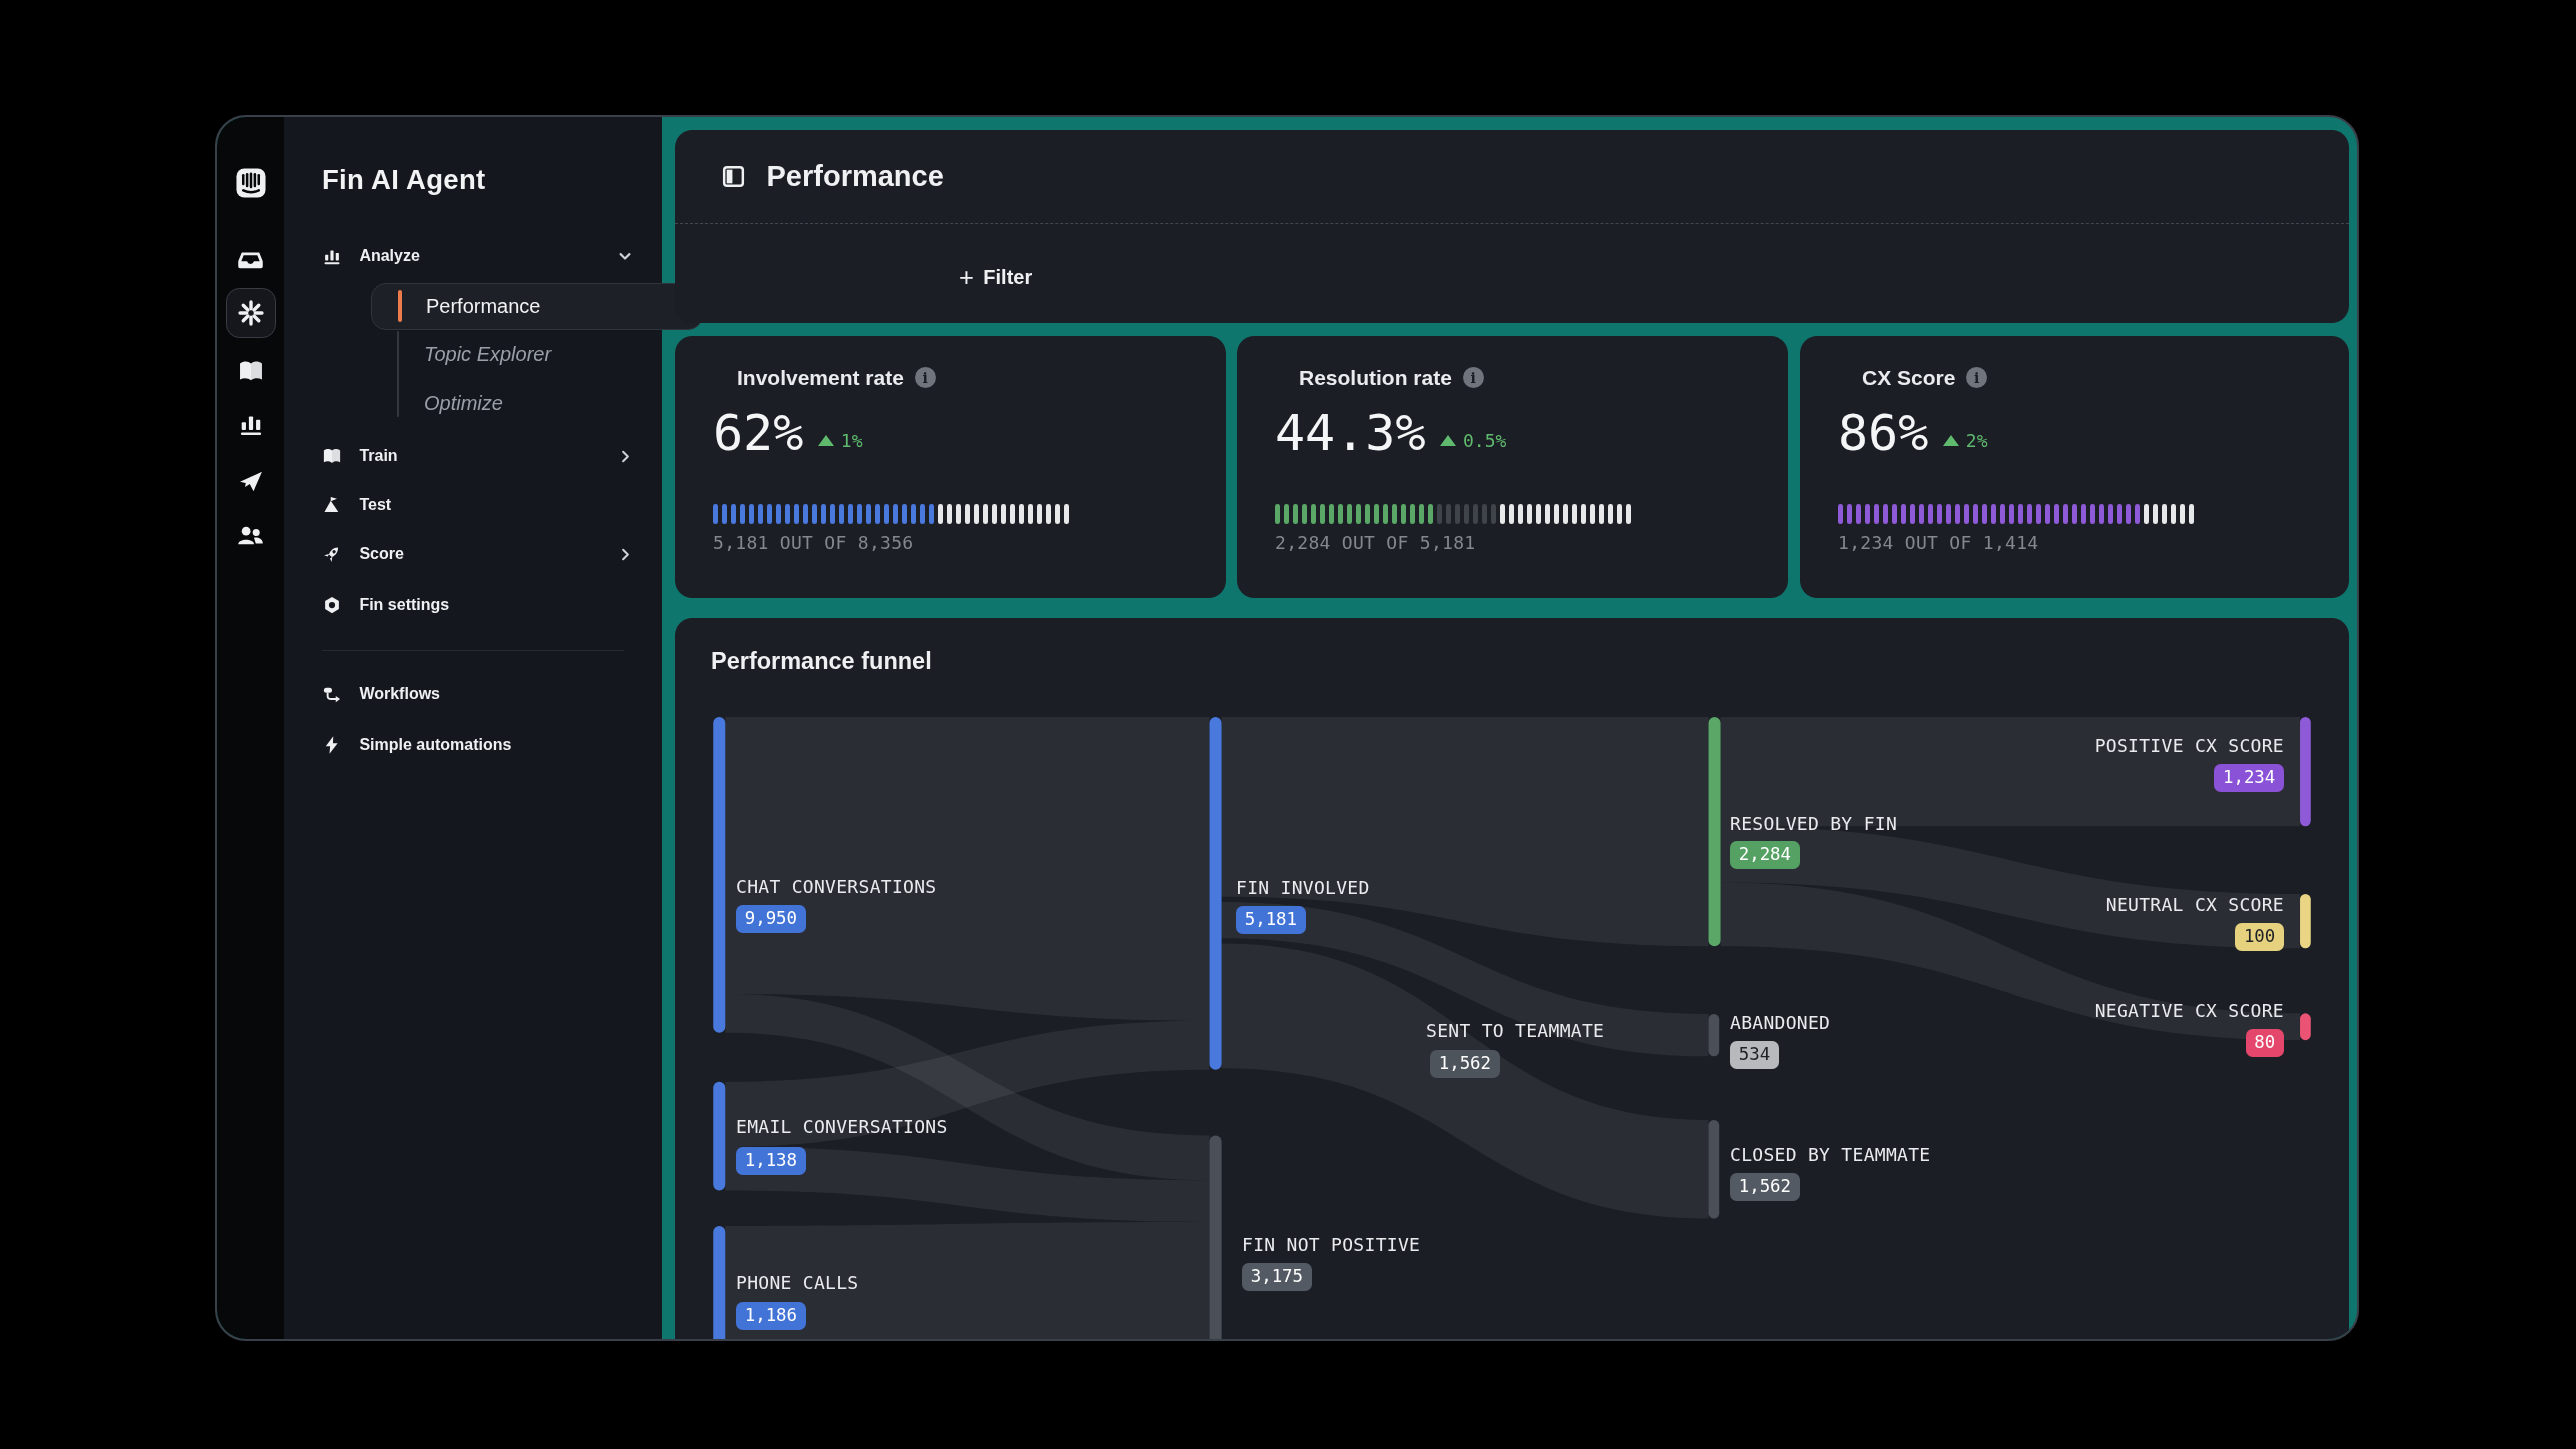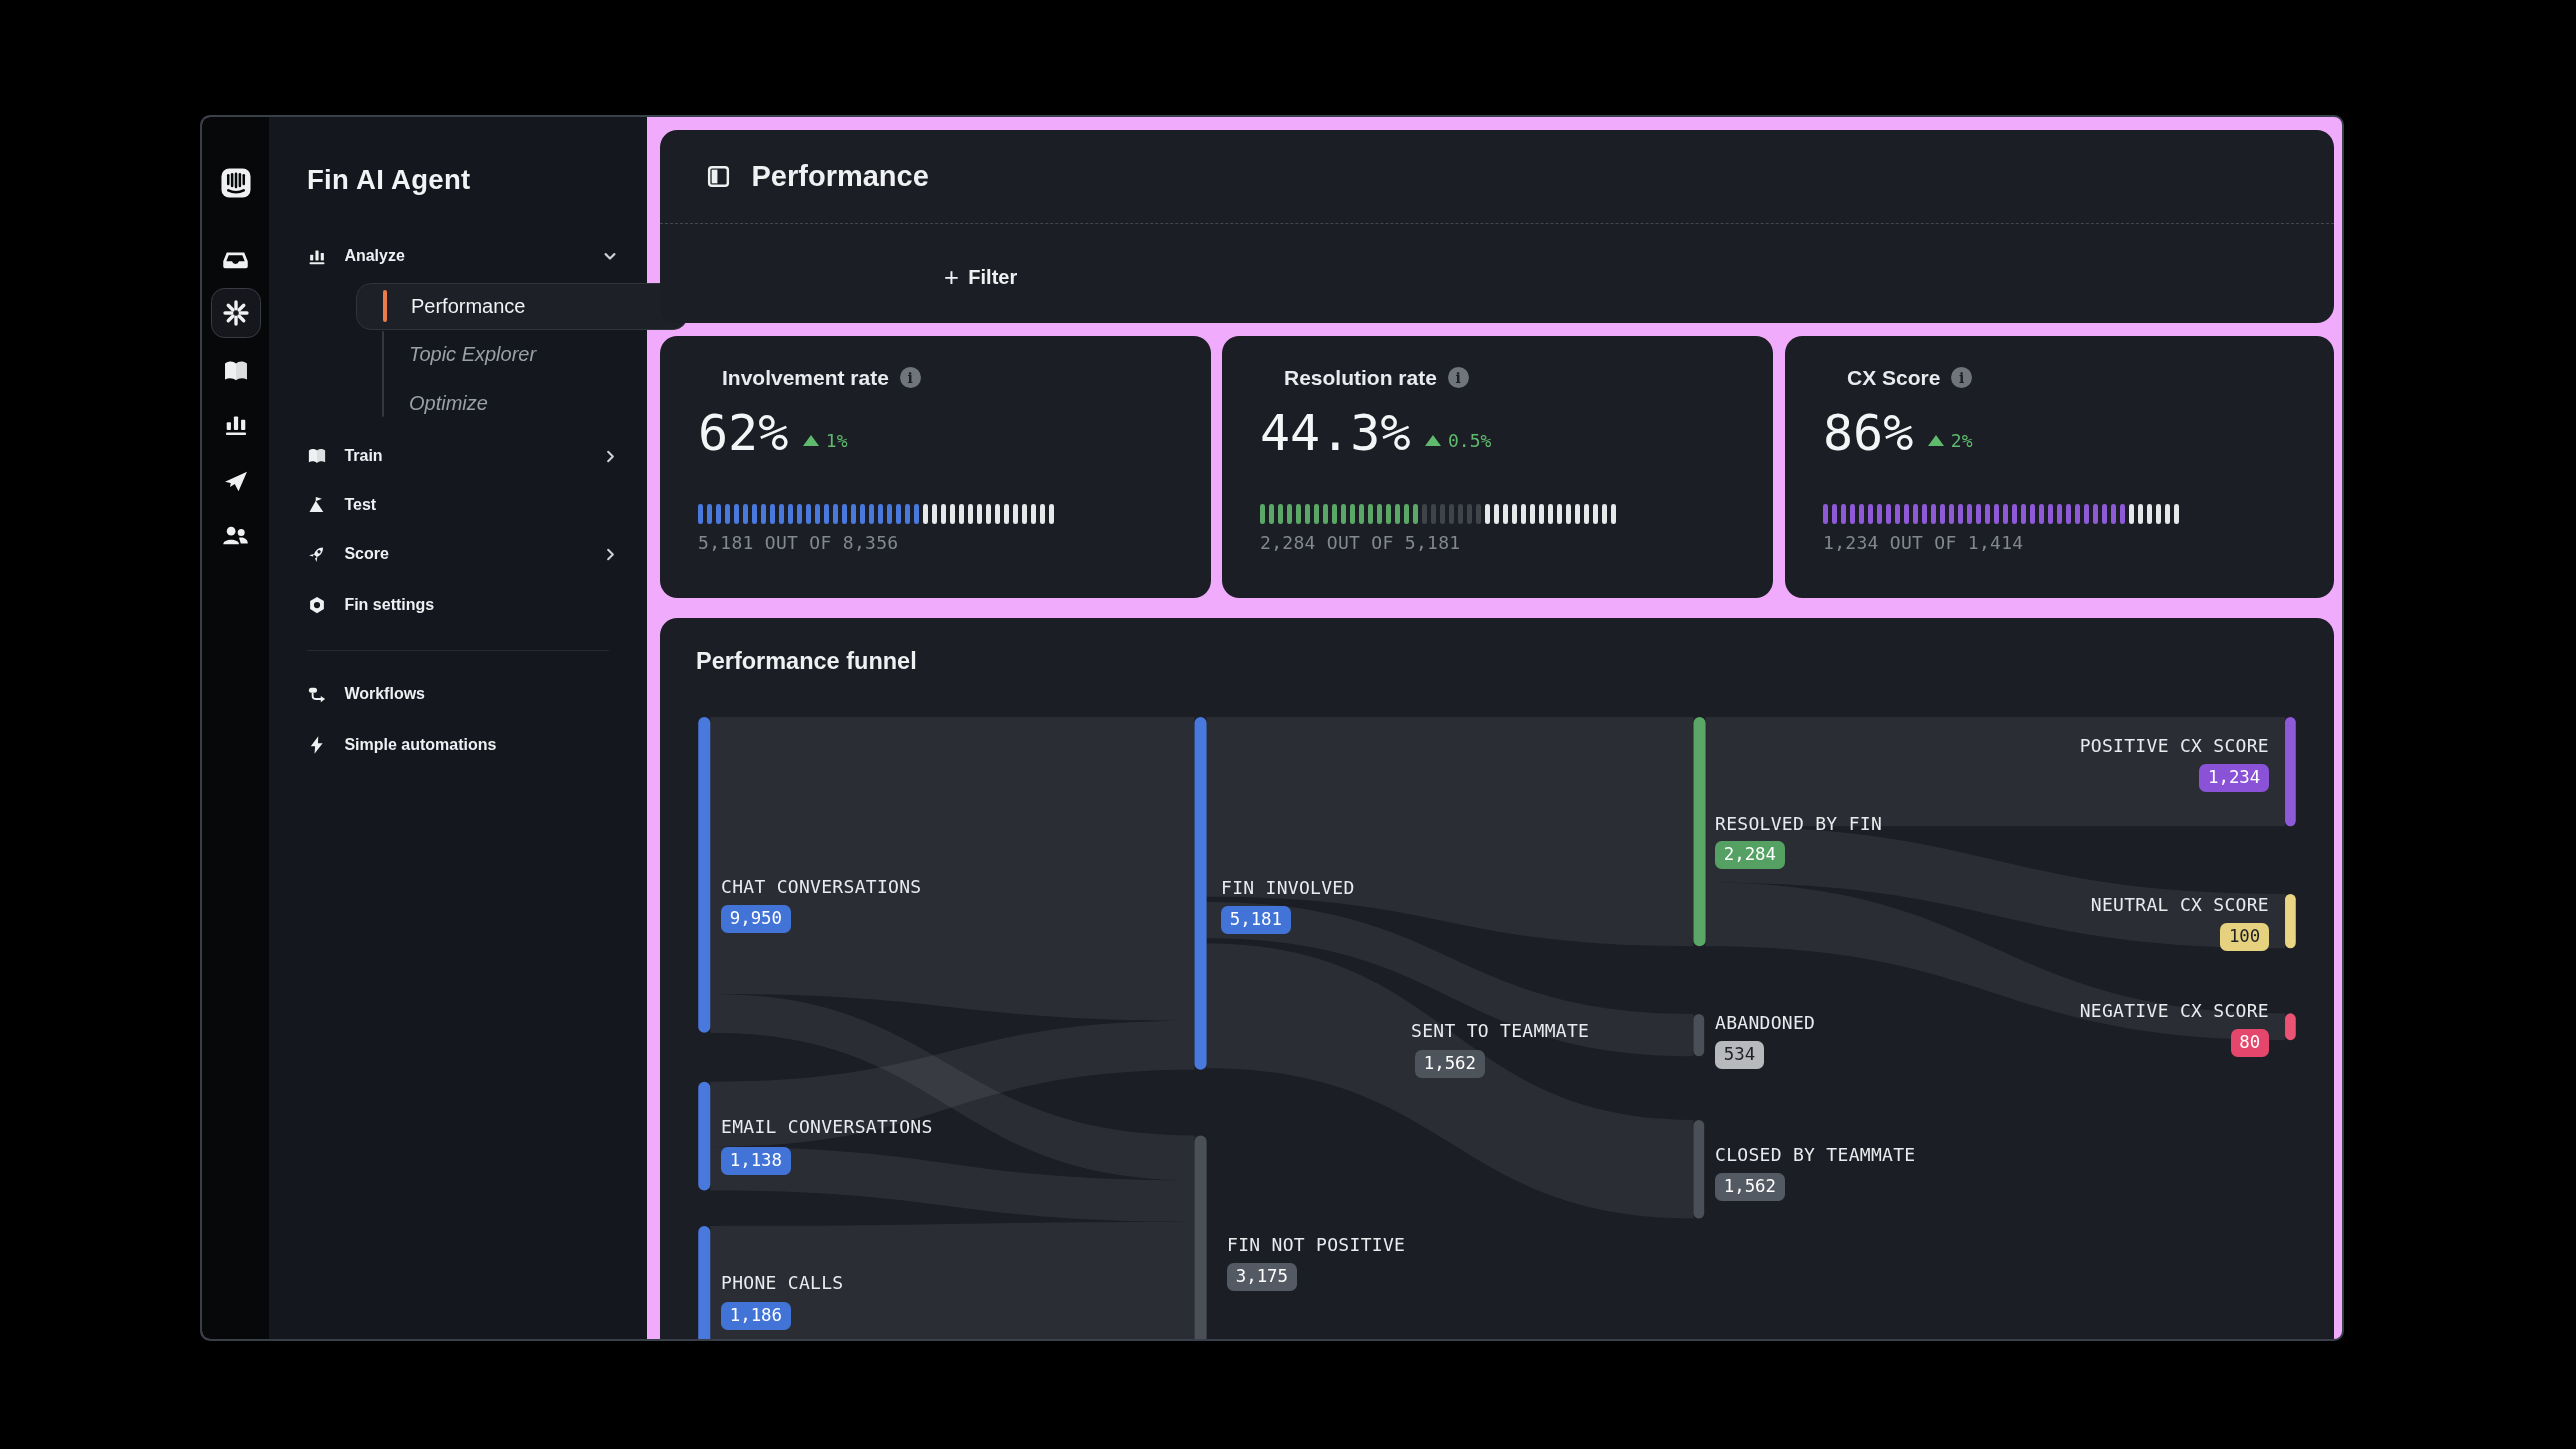--- a/index.html
+++ b/index.html
@@ -1,22 +1,22 @@
 <!DOCTYPE html>
 <html style="font-size:10.7px"><head>
 <meta charset="utf-8">
 <style>
   * { margin:0; padding:0; box-sizing:border-box; }
   html,body { background:#000; }
   .page { position:relative; width:2576px; height:1449px; background:#000;
           font-family:"Liberation Sans", sans-serif; overflow:hidden; }
   .mono { font-family:"DejaVu Sans Mono", monospace; }
 
-  .window { position:absolute; left:200px; top:115px; width:2144px; height:1226px;
-            background:#f0abfc; border:2px solid #3a4049; border-radius:10px; overflow:hidden; }
+  .window { position:absolute; left:215px; top:115px; width:2144px; height:1226px;
+            background:#0f766e; border:2px solid #3a4049; border-radius:31px; overflow:hidden; }
 
   
   .rail { position:absolute; left:0; top:0; width:67px; height:100%; background:#070809; }
   .rail-icon { position:absolute; left:50%; transform:translate(-50%,-50%); width:31px; height:31px;
                display:flex; align-items:center; justify-content:center; }
   .rail-active-box { position:absolute; left:50%; transform:translate(-50%,-50%); width:50px; height:50px;
                border:1.3px solid #383d45; background:#15171c; border-radius:13.4px; }
 
   
   .nav { position:absolute; left:67px; top:0; width:378px; height:100%; background:#14171d; }

